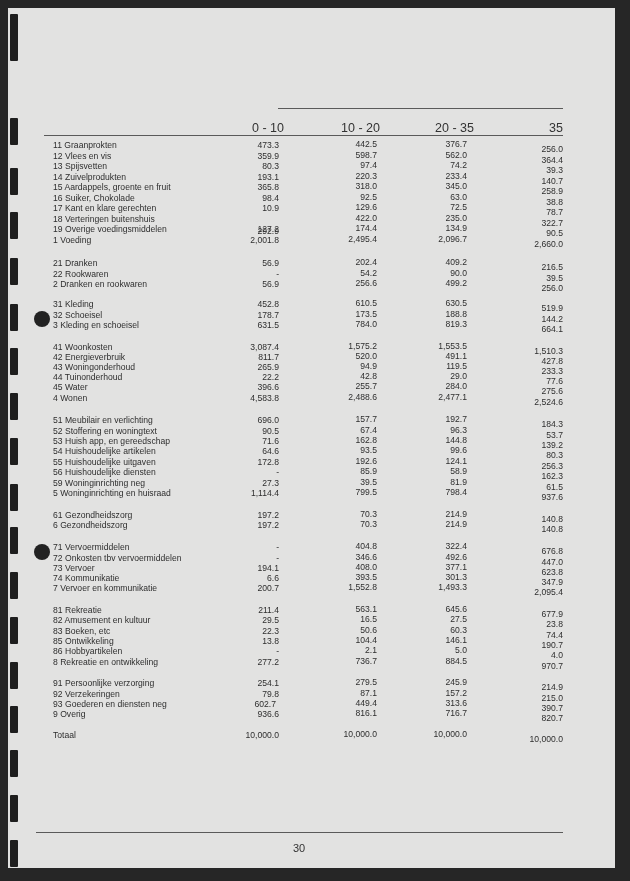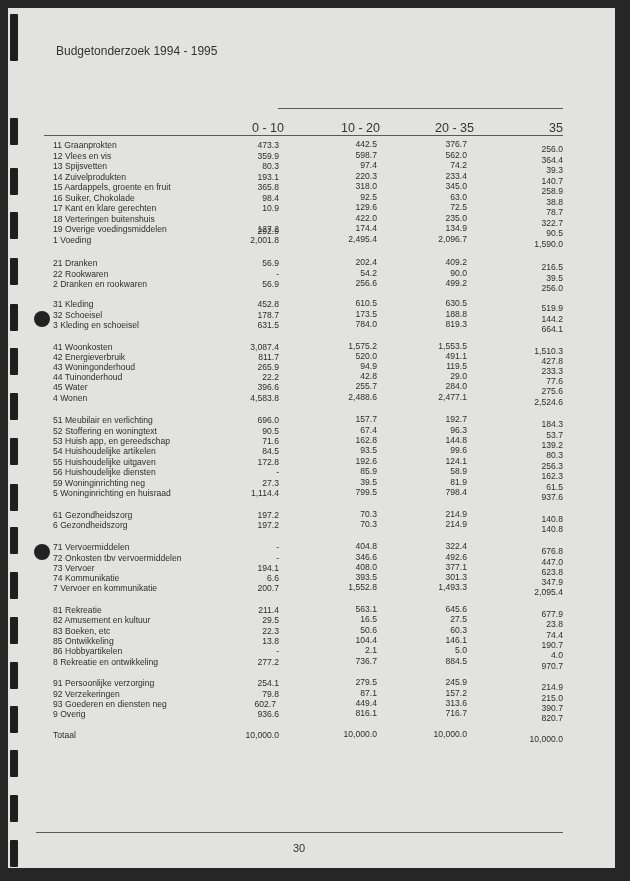--- a/index.html
+++ b/index.html
@@ -35,21 +35,20 @@
   }
   .row { position: absolute; left: 0; width: 607px; height: 10px; font-size: 8.6px; color: #2e2e2e; }
   .row .lbl { position: absolute; left: 45px; white-space: nowrap; }
   .row .v { position: absolute; text-align: right; width: 60px; white-space: nowrap; }
   .pagenum { position: absolute; left: 285px; top: 834px; font-size: 11px; color: #333; }
 </style>
 </head>
 <body>
 
 <div class="page">
-  <div class="header-text">Budgetonderzoek 1994 - 1995</div>
   <div class="rule" style="left:270px; top:100px; width:285px;"></div>
   <div class="col-head" style="left:208px; width:68px;">0 - 10</div>
   <div class="col-head" style="left:290px; width:82px;">10 - 20</div>
   <div class="col-head" style="left:382px; width:84px;">20 - 35</div>
   <div class="col-head" style="left:500px; width:55px;">35</div>
   <div class="rule" style="left:36px; top:127px; width:519px;"></div>
 
   <div id="table-body">
       <div class="row" style="top: 132px;">
         <span class="lbl">11 Graanprokten</span>
@@ -112,21 +111,21 @@
         <span class="v" style="left: 211px; top: 0px;">127.2</span>
         <span class="v" style="left: 309px; top: -1px;">174.4</span>
         <span class="v" style="left: 399px; top: -1px;">134.9</span>
         <span class="v" style="left: 495px; top: 4px;">90.5</span>
       </div>
       <div class="row" style="top: 227px;">
         <span class="lbl">1 Voeding</span>
         <span class="v" style="left: 211px; top: 0px;">2,001.8</span>
         <span class="v" style="left: 309px; top: -1px;">2,495.4</span>
         <span class="v" style="left: 399px; top: -1px;">2,096.7</span>
-        <span class="v" style="left: 495px; top: 4px;">1,590.0</span>
+        <span class="v" style="left: 495px; top: 4px;">2,660.0</span>
       </div>
       <div class="row" style="top: 250px;">
         <span class="lbl">21 Dranken</span>
         <span class="v" style="left: 211px; top: 0px;">56.9</span>
         <span class="v" style="left: 309px; top: -1px;">202.4</span>
         <span class="v" style="left: 399px; top: -1px;">409.2</span>
         <span class="v" style="left: 495px; top: 4px;">216.5</span>
       </div>
       <div class="row" style="top: 261px;">
         <span class="lbl">22 Rookwaren</span>
@@ -221,21 +220,21 @@
       </div>
       <div class="row" style="top: 428px;">
         <span class="lbl">53 Huish app, en gereedschap</span>
         <span class="v" style="left: 211px; top: 0px;">71.6</span>
         <span class="v" style="left: 309px; top: -1px;">162.8</span>
         <span class="v" style="left: 399px; top: -1px;">144.8</span>
         <span class="v" style="left: 495px; top: 4px;">139.2</span>
       </div>
       <div class="row" style="top: 438px;">
         <span class="lbl">54 Huishoudelijke artikelen</span>
-        <span class="v" style="left: 211px; top: 0px;">84.5</span>
+        <span class="v" style="left: 211px; top: 0px;">64.6</span>
         <span class="v" style="left: 309px; top: -1px;">93.5</span>
         <span class="v" style="left: 399px; top: -1px;">99.6</span>
         <span class="v" style="left: 495px; top: 4px;">80.3</span>
       </div>
       <div class="row" style="top: 449px;">
         <span class="lbl">55 Huishoudelijke uitgaven</span>
         <span class="v" style="left: 211px; top: 0px;">172.8</span>
         <span class="v" style="left: 309px; top: -1px;">192.6</span>
         <span class="v" style="left: 399px; top: -1px;">124.1</span>
         <span class="v" style="left: 495px; top: 4px;">256.3</span>

